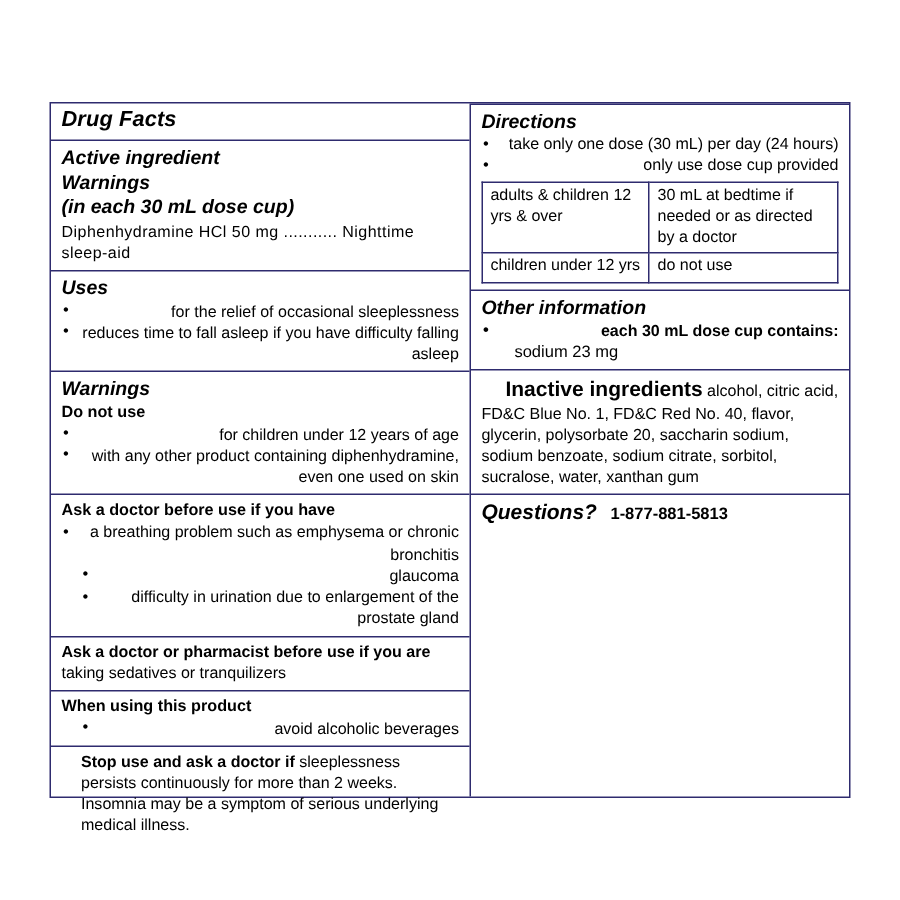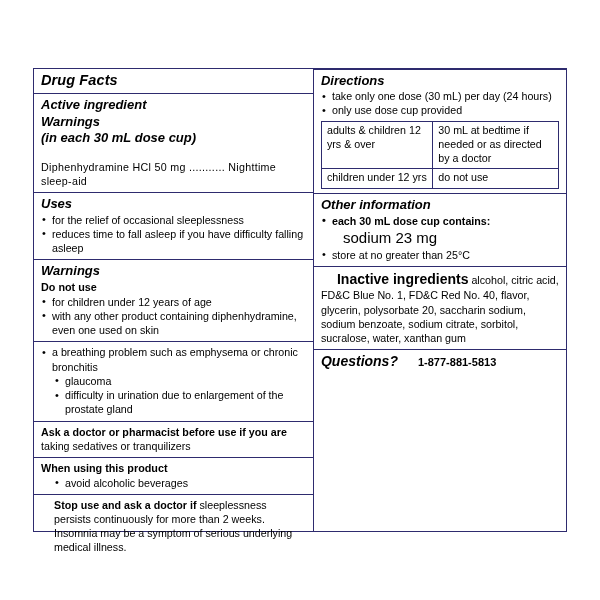--- a/index.html
+++ b/index.html
@@ -76,20 +76,21 @@
   ul {
     margin: 0;
     padding: 0;
     list-style: none;
   }
   li {
     font-size: 10.7px;
     line-height: 1.33;
     padding-left: 11px;
     position: relative;
+    text-align: right;
   }
   li::before {
     content: "\2022";
     position: absolute;
     left: 1px;
     top: -0.5px;
     font-size: 11px;
   }
   .dots {
     letter-spacing: 0.3px;
@@ -106,77 +107,78 @@
   table.dose td {
     border: 1px solid #2e2b6e;
     padding: 2px 5px 3px 5px;
     vertical-align: top;
     line-height: 1.3;
   }
   table.dose td.c1 { width: 47%; margin-left: 45px; }
   .q-row {
     display: flex;
     align-items: baseline;
-    gap: 20px;
+    gap: 9px;
   }
   .q-title {
     font-size: 14px;
     font-style: italic;
     font-weight: bold;
   }
   .phone {
     font-size: 11px;
     font-weight: bold;
   }
   .inact-title {
     font-size: 14px;
     font-weight: bold;
     margin-left: 16px;
   }
   .pad-more { padding-bottom: 7px; }
-  .nowrap-ind { padding-left: 11px; font-size: 15px; line-height: 1.33; }
+  .nowrap-ind { padding-left: 11px; font-size: 11px; line-height: 1.33; }
 </style>
 </head>
 <body>
 
 <div id="panel">
 
   <div class="col col-left">
 
     <div class="sect">
       <div class="title">Drug Facts</div>
     </div>
 
     <div class="sect rule-top">
       <div class="hdr-row">
         <span class="hdr">Active ingredient</span>
         <span class="hdr">Warnings</span>
       </div>
       <div class="hdr">(in each 30 mL dose cup)</div>
-      <div class="body dots" style="margin-top:14px">Diphenhydramine HCl 50 mg ........... Nighttime sleep-aid</div>
+      <div class="body dots" style="margin-top:2px">Diphenhydramine HCl 50 mg ........... Nighttime sleep-aid</div>
     </div>
 
     <div class="sect rule-top-thin">
       <div class="hdr">Uses</div>
       <ul>
         <li>for the relief of occasional sleeplessness</li>
         <li>reduces time to fall asleep if you have difficulty falling asleep</li>
       </ul>
     </div>
 
     <div class="sect rule-top-thin">
       <div class="hdr">Warnings</div>
       <div class="bld-head">Do not use</div>
       <ul>
         <li>for children under 12 years of age</li>
         <li>with any other product containing diphenhydramine, even one used on skin</li>
       </ul>
     </div>
 
     <div class="sect rule-top-thin">
+      <div class="bld-head">Ask a doctor before use if you have</div>
       <ul>
         <li>a breathing problem such as emphysema or chronic bronchitis</li>
         <li class="ind-left">glaucoma</li>
         <li class="ind-left">difficulty in urination due to enlargement of the prostate gland</li>
       </ul>
     </div>
 
     <div class="sect rule-top-thin">
       <div class="body">
         <span class="bold">Ask a doctor or pharmacist before use if you are</span><span> taking sedatives or tranquilizers</span>
@@ -220,23 +222,20 @@
       </tbody>
         </table>
     </div>
 
     <div class="sect rule-top-thin">
       <div class="hdr">Other information</div>
       <ul>
         <li class="bold">each 30 mL dose cup contains:</li>
       </ul>
       <div class="nowrap-ind" style="padding-left:22px">sodium 23 mg</div>
-      <ul>
-        <li>store at no greater than 25°C</li>
-      </ul>
     </div>
 
     <div class="sect rule-top-thin">
       <div class="body">
         <span class="inact-title">Inactive ingredients</span><span> alcohol, citric acid, FD&amp;C Blue No. 1, FD&amp;C Red No. 40, flavor, glycerin, polysorbate 20, saccharin sodium, sodium benzoate, sodium citrate, sorbitol, sucralose, water, xanthan gum</span>
       </div>
     </div>
 
     <div class="sect rule-top-thin">
       <div class="q-row">

